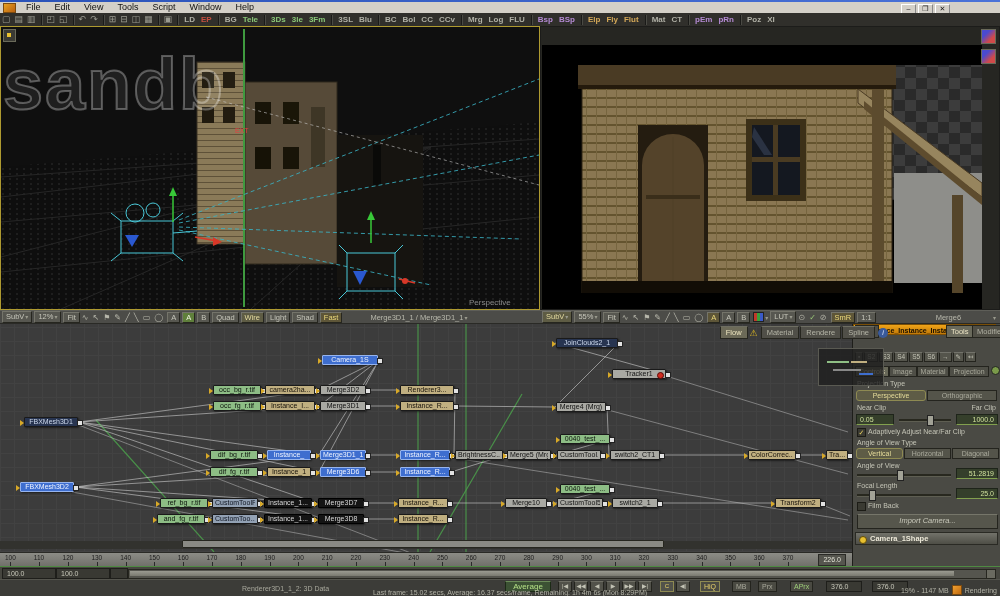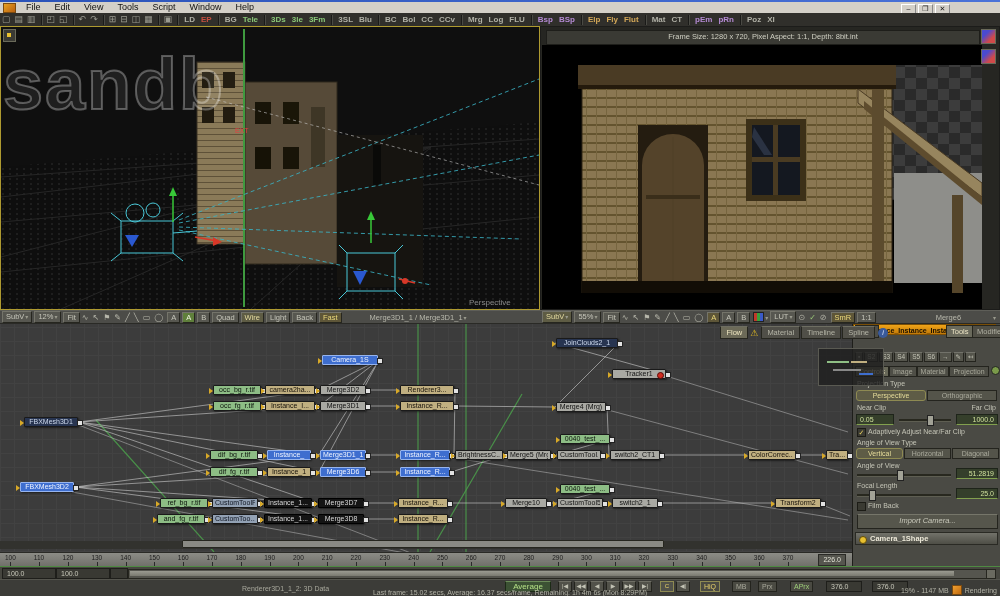--- a/index.html
+++ b/index.html
@@ -273,21 +273,20 @@
       <text x="234" y="106" font-size="7" fill="#e04040" font-family="Liberation Sans,sans-serif">EXT</text>
       <text x="468" y="278" font-size="8" fill="#8a8a8a" font-family="Liberation Sans,sans-serif">Perspective</text>
     </svg>
     <div id="watermark" class="abs">sandb</div>
     <div class="abs" style="left:2px;top:2px;width:11px;height:11px;background:#3a3a34;border:1px solid #6a6a5a;">
         <span style="display:block;width:4px;height:4px;margin:3px;background:#e8c030;"></span>
       </div>
   </div>
 
   <div id="vpright" class="abs">
-    <div id="vr-info" class="abs">Frame Size: 1280 x 720, Pixel Aspect: 1:1, Depth: 8bit.int</div>
     <svg class="abs" style="left:1px;top:18px;" width="440" height="264" viewBox="0 0 440 264">
       <defs>
         <pattern id="checker" width="22" height="22" patternUnits="userSpaceOnUse">
           <rect width="22" height="22" fill="#2a2a2a"></rect>
             <rect width="11" height="11" fill="#3c3c3c"></rect>
             <rect x="11" y="11" width="11" height="11" fill="#3c3c3c"></rect>
         </pattern>
         <pattern id="planks2" width="10" height="9" patternUnits="userSpaceOnUse">
           <rect width="10" height="9" fill="#8a7752"></rect>
             <rect y="7" width="10" height="2" fill="#64542f"></rect>
@@ -337,21 +336,21 @@
         <span class="vico">╲</span>
         <span class="vico">▭</span>
         <span class="vico">◯</span>
       </span>
     <span class="vbtn">A</span>
     <span class="vbtn on-green">A</span>
     <span class="vbtn">B</span>
     <span class="vbtn">Quad</span>
     <span class="vbtn on-tan">Wire</span>
     <span class="vbtn">Light</span>
-    <span class="vbtn">Back</span>
+    <span class="vbtn">Shad</span>
     <span class="vbtn on-yellow">Fast</span>
     <span class="vsel" style="margin-left:28px;"><span>Merge3D1_1 / Merge3D1_1</span><span class="vdd">▾</span></span>
   </div>
   <div class="vptb abs" style="left:540px;width:460px;">
     <span class="vbtn on-tan"><span>SubV</span><span class="vdd">▾</span></span>
     <span class="vbtn"><span>55%</span><span class="vdd">▾</span></span>
     <span class="vbtn">Fit</span>
     <span class="vp-icons" style="display:flex;">
         <span class="vico">∿</span>
         <span class="vico">↖</span>
@@ -443,21 +442,21 @@
           <line x1="72" y1="168" x2="520" y2="250" stroke="#c8c8c8" stroke-width="0.8" opacity="0.6"></line>
           <line x1="448" y1="133" x2="848" y2="196" stroke="#c8c8c8" stroke-width="0.8" opacity="0.6"></line>
           <line x1="666" y1="52" x2="848" y2="108" stroke="#c8c8c8" stroke-width="0.8" opacity="0.6"></line>
           <line x1="608" y1="86" x2="848" y2="150" stroke="#c8c8c8" stroke-width="0.8" opacity="0.6"></line>
           <line x1="820" y1="180" x2="850" y2="192" stroke="#c8c8c8" stroke-width="0.8" opacity="0.6"></line>
         </svg>
       <div id="flowtabs" class="abs">
           <span class="ftab active">Flow</span>
           <span class="fwarn">⚠</span>
           <span class="ftab">Material</span>
-          <span class="ftab">Timeline</span>
+          <span class="ftab">Rendere</span>
           <span class="ftab">Spline</span>
           <span class="finfo">i</span>
         </div>
       <div id="minimap" class="abs">
         <div style="position:absolute;left:8px;top:12px;width:22px;height:2px;background:#8fbf85;"></div>
         <div style="position:absolute;left:32px;top:12px;width:16px;height:2px;background:#c0af80;"></div>
         <div style="position:absolute;left:14px;top:20px;width:28px;height:2px;background:#888;"></div>
         <div style="position:absolute;left:40px;top:24px;width:14px;height:2px;background:#3e6ecf;"></div>
       </div>
       <div id="fscrolltrack" class="abs"></div>

